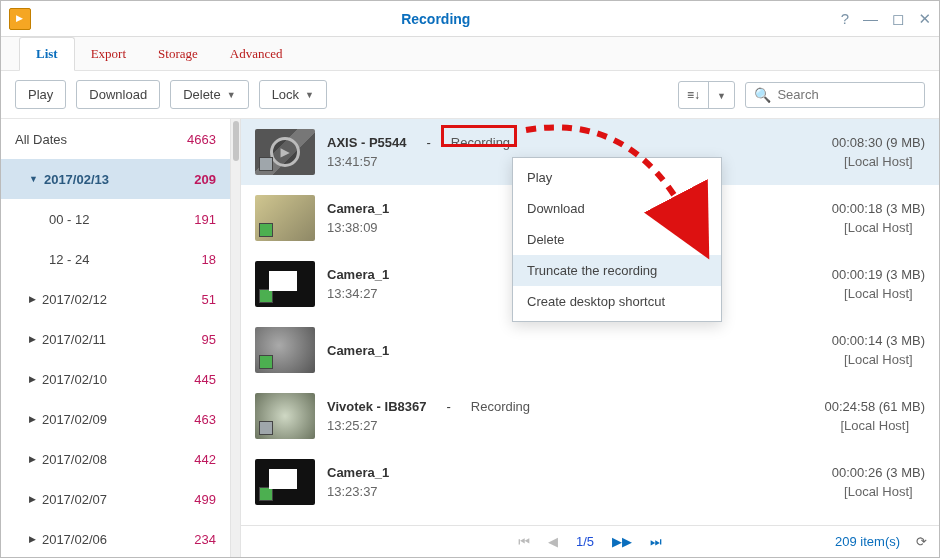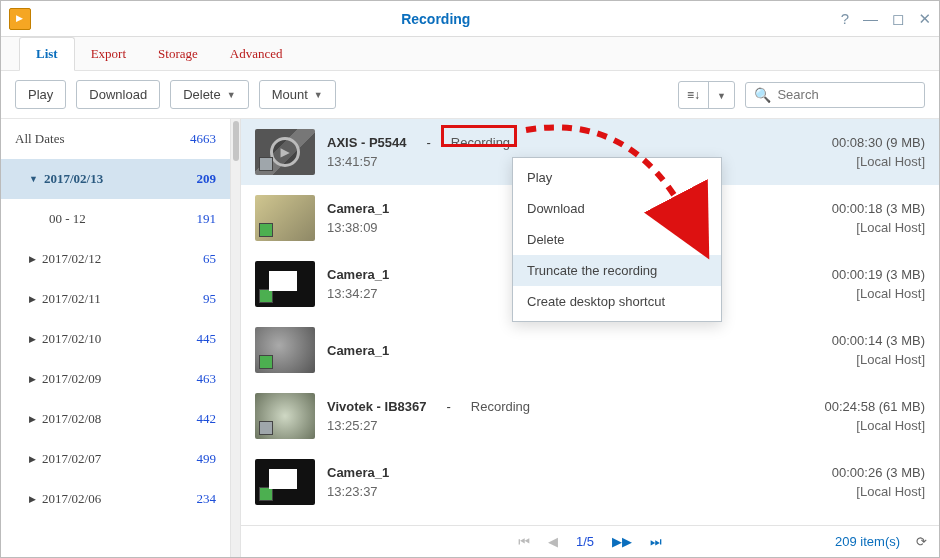--- a/index.html
+++ b/index.html
@@ -19,26 +19,26 @@
 .caret { font-size: 9px; color: #666; }
 .toolbar .spacer { flex: 1; }
 .sortbtn { border: 1px solid #b9c3cb; border-radius: 3px; display: flex; align-items: center; overflow: hidden; }
 .sortbtn div { padding: 6px 8px; cursor: pointer; font-size: 12px; }
 .sortbtn div:first-child { border-right: 1px solid #b9c3cb; }
 .searchbox { border: 1px solid #b9c3cb; border-radius: 3px; display: flex; align-items: center; padding: 4px 8px; width: 180px; }
 .searchbox input { border: none; outline: none; flex: 1; font-size: 13px; color: #444; background: transparent; }
 .searchbox .icon { color: #8a9aa7; font-size: 14px; margin-right: 6px; }
 .body { flex: 1; display: flex; min-height: 0; }
 .sidebar { width: 230px; border-right: 1px solid #e3e3e3; overflow-y: auto; }
-.sidebar .row { display: flex; align-items: center; justify-content: space-between; height: 40px; padding: 0 14px; cursor: pointer; color: #444; border-bottom: 0; font-family: Liberation Serif, serif; }
+.sidebar .row { display: flex; align-items: center; justify-content: space-between; height: 40px; padding: 0 14px; cursor: pointer; color: #444; border-bottom: 0; }
 .sidebar .row.indent1 { padding-left: 28px; }
 .sidebar .row.indent2 { padding-left: 48px; }
 .sidebar .row.selected { background: #d3e3f0; color: #2b5a80; font-weight: bold; }
 .sidebar .row .label { display: flex; align-items: center; gap: 6px; }
-.sidebar .row .count { color: #1d4ed8; }
+.sidebar .row .count { color: #be185d; }
 .sidebar .tri { font-size: 9px; }
 .scrollbar-stub { width: 10px; background: #f0f0f0; border-right: 1px solid #e3e3e3; display:flex; flex-direction:column; }
 .scrollbar-stub .thumb { width: 6px; margin: 2px auto; height: 40px; background: #c5c5c5; border-radius: 3px; }
 .main { flex: 1; display: flex; flex-direction: column; min-width: 0; position: relative; }
 .list { flex: 1; overflow-y: auto; }
 .item { display: flex; padding: 10px 14px; border-bottom: 0; gap: 12px; align-items: center; }
 .item.sel { background: #e3eef6; }
 .thumb { width: 60px; height: 46px; background: #888; border-radius: 2px; position: relative; flex-shrink: 0; }
 .thumb.t1 { background: linear-gradient(135deg,#555 40%,#777 40%,#777 60%,#555 60%); }
 .thumb.t2 { background: linear-gradient(135deg,#d0c690,#8e8866); }
@@ -48,21 +48,21 @@
 .thumb.t5 { background: radial-gradient(circle at 50% 50%, #cfd8c4, #6b745f); }
 .status-sq { position: absolute; left: 4px; bottom: 4px; width: 14px; height: 14px; border: 1px solid #444; }
 .status-sq.gray { background: #9fa6ab; }
 .status-sq.green { background: #4caf50; }
 .play-over { position: absolute; left: 50%; top: 50%; width: 30px; height: 30px; margin: -15px 0 0 -15px; border: 3px solid #bbb; border-radius: 50%; display: flex; align-items: center; justify-content: center; color: #bbb; font-size: 12px; background: rgba(0,0,0,0.2); }
 .info { flex: 1; min-width: 0; }
 .info .line1 { display: flex; align-items: center; gap: 20px; color: #333; }
 .info .line1 .name { font-weight: bold; }
 .info .line1 .rec { color: #555; }
 .info .line2 { color: #666; margin-top: 4px; }
-.meta { text-align: right; color: #555; }
+.meta { text-align: center; color: #555; }
 .meta .host { margin-top: 4px; color: #666; }
 .pager { height: 32px; border-top: 1px solid #e3e3e3; display: flex; align-items: center; justify-content: flex-end; gap: 16px; padding: 0 12px; color: #0a6ebd; font-size: 13px; position: relative; }
 .pager .ctrls { position: absolute; left: 50%; transform: translateX(-50%); display: flex; align-items: center; gap: 18px; color: #0a6ebd; }
 .pager .ctrls .dis { color: #bbb; cursor: default; }
 .pager .ctrls span { cursor: pointer; }
 .pager .count-text { color: #0a6ebd; }
 .pager .refresh { color: #666; cursor: pointer; }
 .highlight-box { position: absolute; border: 3px solid #d11; pointer-events: none; }
 .ctx-menu { position: absolute; left: 512px; top: 157px; width: 210px; background: #fff; border: 1px solid #b9c3cb; box-shadow: 0 4px 14px rgba(0,0,0,0.15); z-index: 10; padding: 4px 0; }
 .ctx-item { padding: 8px 14px; cursor: pointer; color: #444; }
@@ -92,21 +92,21 @@
   </div>
 
   <div class="toolbar">
     <button class="btn">Play</button>
     <button class="btn">Download</button>
     <button class="btn">
         <span>Delete</span>
         <span class="caret">▼</span>
       </button>
     <button class="btn">
-        <span>Mount</span>
+        <span>Lock</span>
         <span class="caret">▼</span>
       </button>
     <div class="spacer"></div>
     <div class="sortbtn">
       <div>≡↓</div>
       <div><span class="caret">▼</span></div>
     </div>
     <div class="searchbox">
       <span class="icon">🔍</span>
       <input placeholder="Search" style="">
@@ -123,26 +123,30 @@
         <span class="label">
             <span class="tri">▼</span>
             <span>2017/02/13</span>
           </span>
         <span class="count">209</span>
       </div>
       <div class="row indent2">
         <span class="label">00 - 12</span>
         <span class="count">191</span>
       </div>
+      <div class="row indent2">
+        <span class="label">12 - 24</span>
+        <span class="count">18</span>
+      </div>
       <div class="row indent1">
         <span class="label">
             <span class="tri">▶</span>
             <span>2017/02/12</span>
           </span>
-        <span class="count">65</span>
+        <span class="count">51</span>
       </div>
       <div class="row indent1">
         <span class="label">
             <span class="tri">▶</span>
             <span>2017/02/11</span>
           </span>
         <span class="count">95</span>
       </div>
       <div class="row indent1">
         <span class="label">

